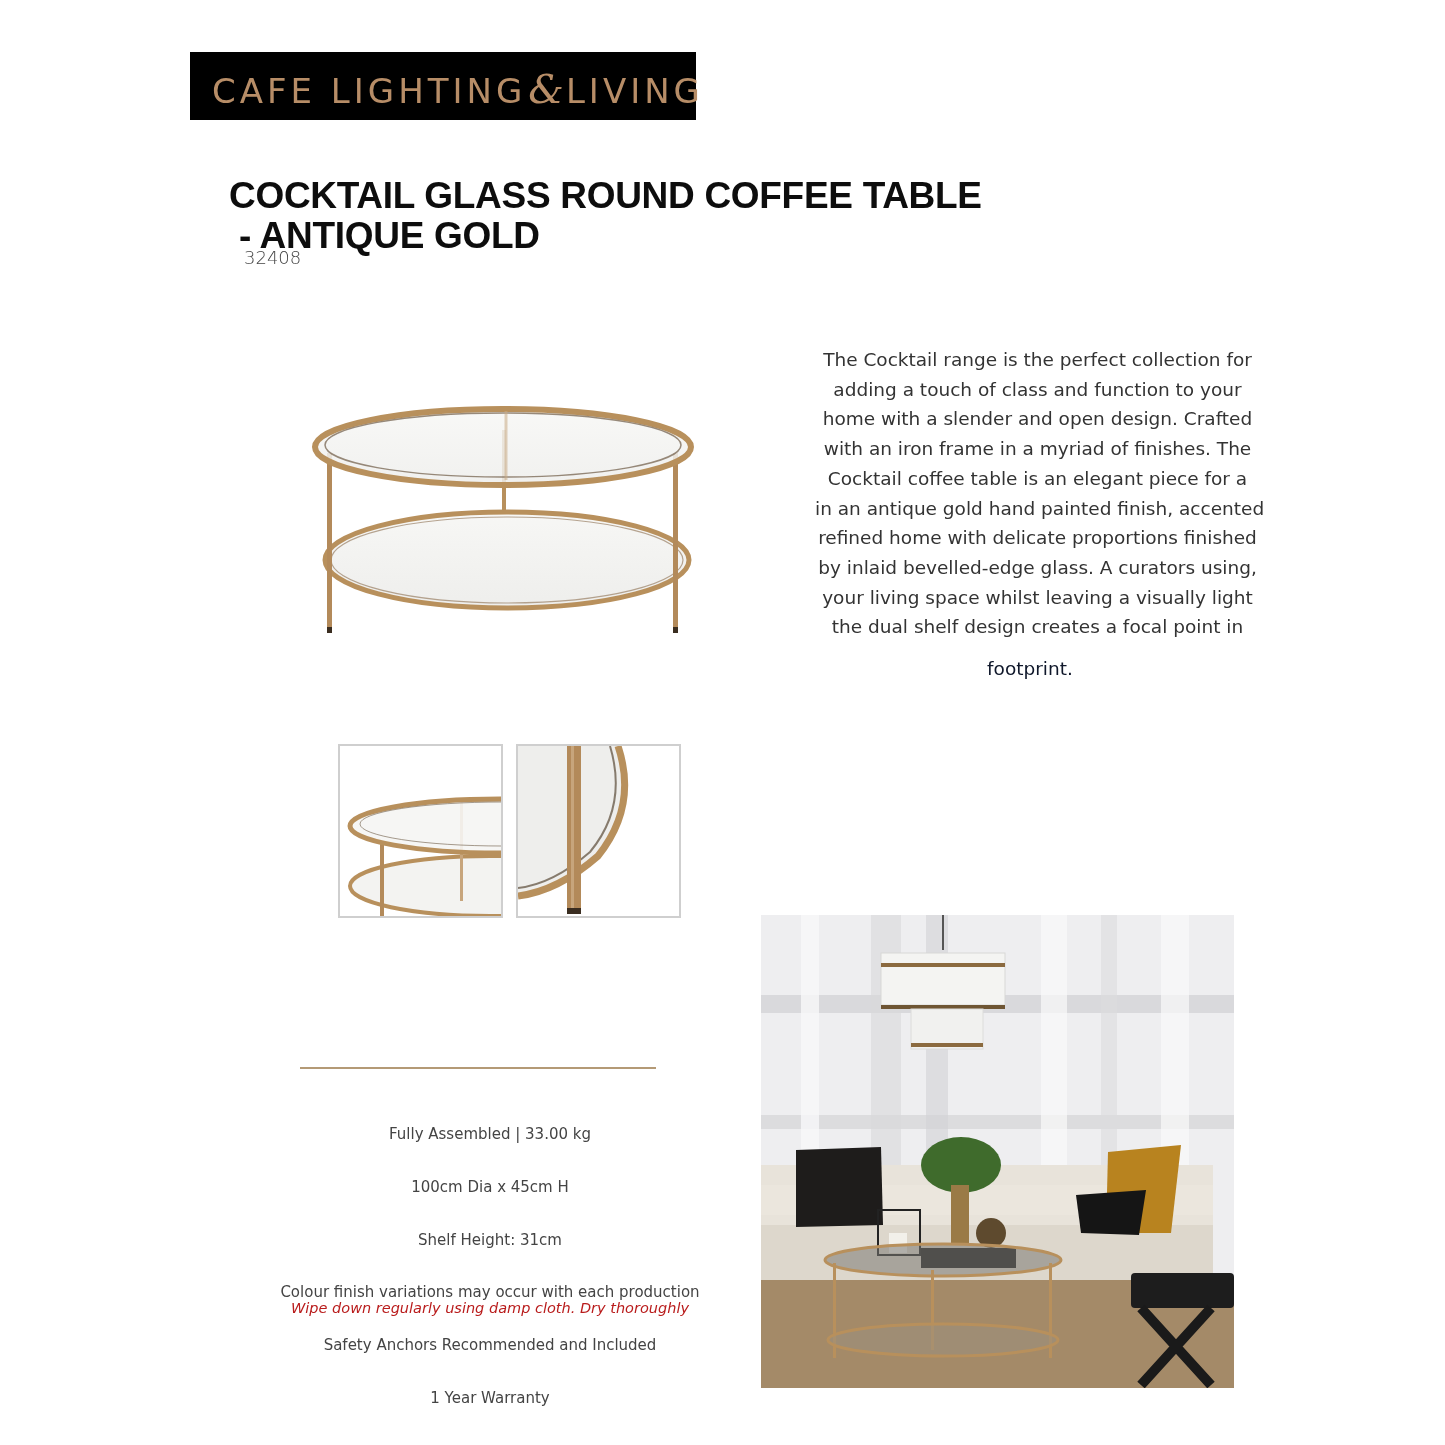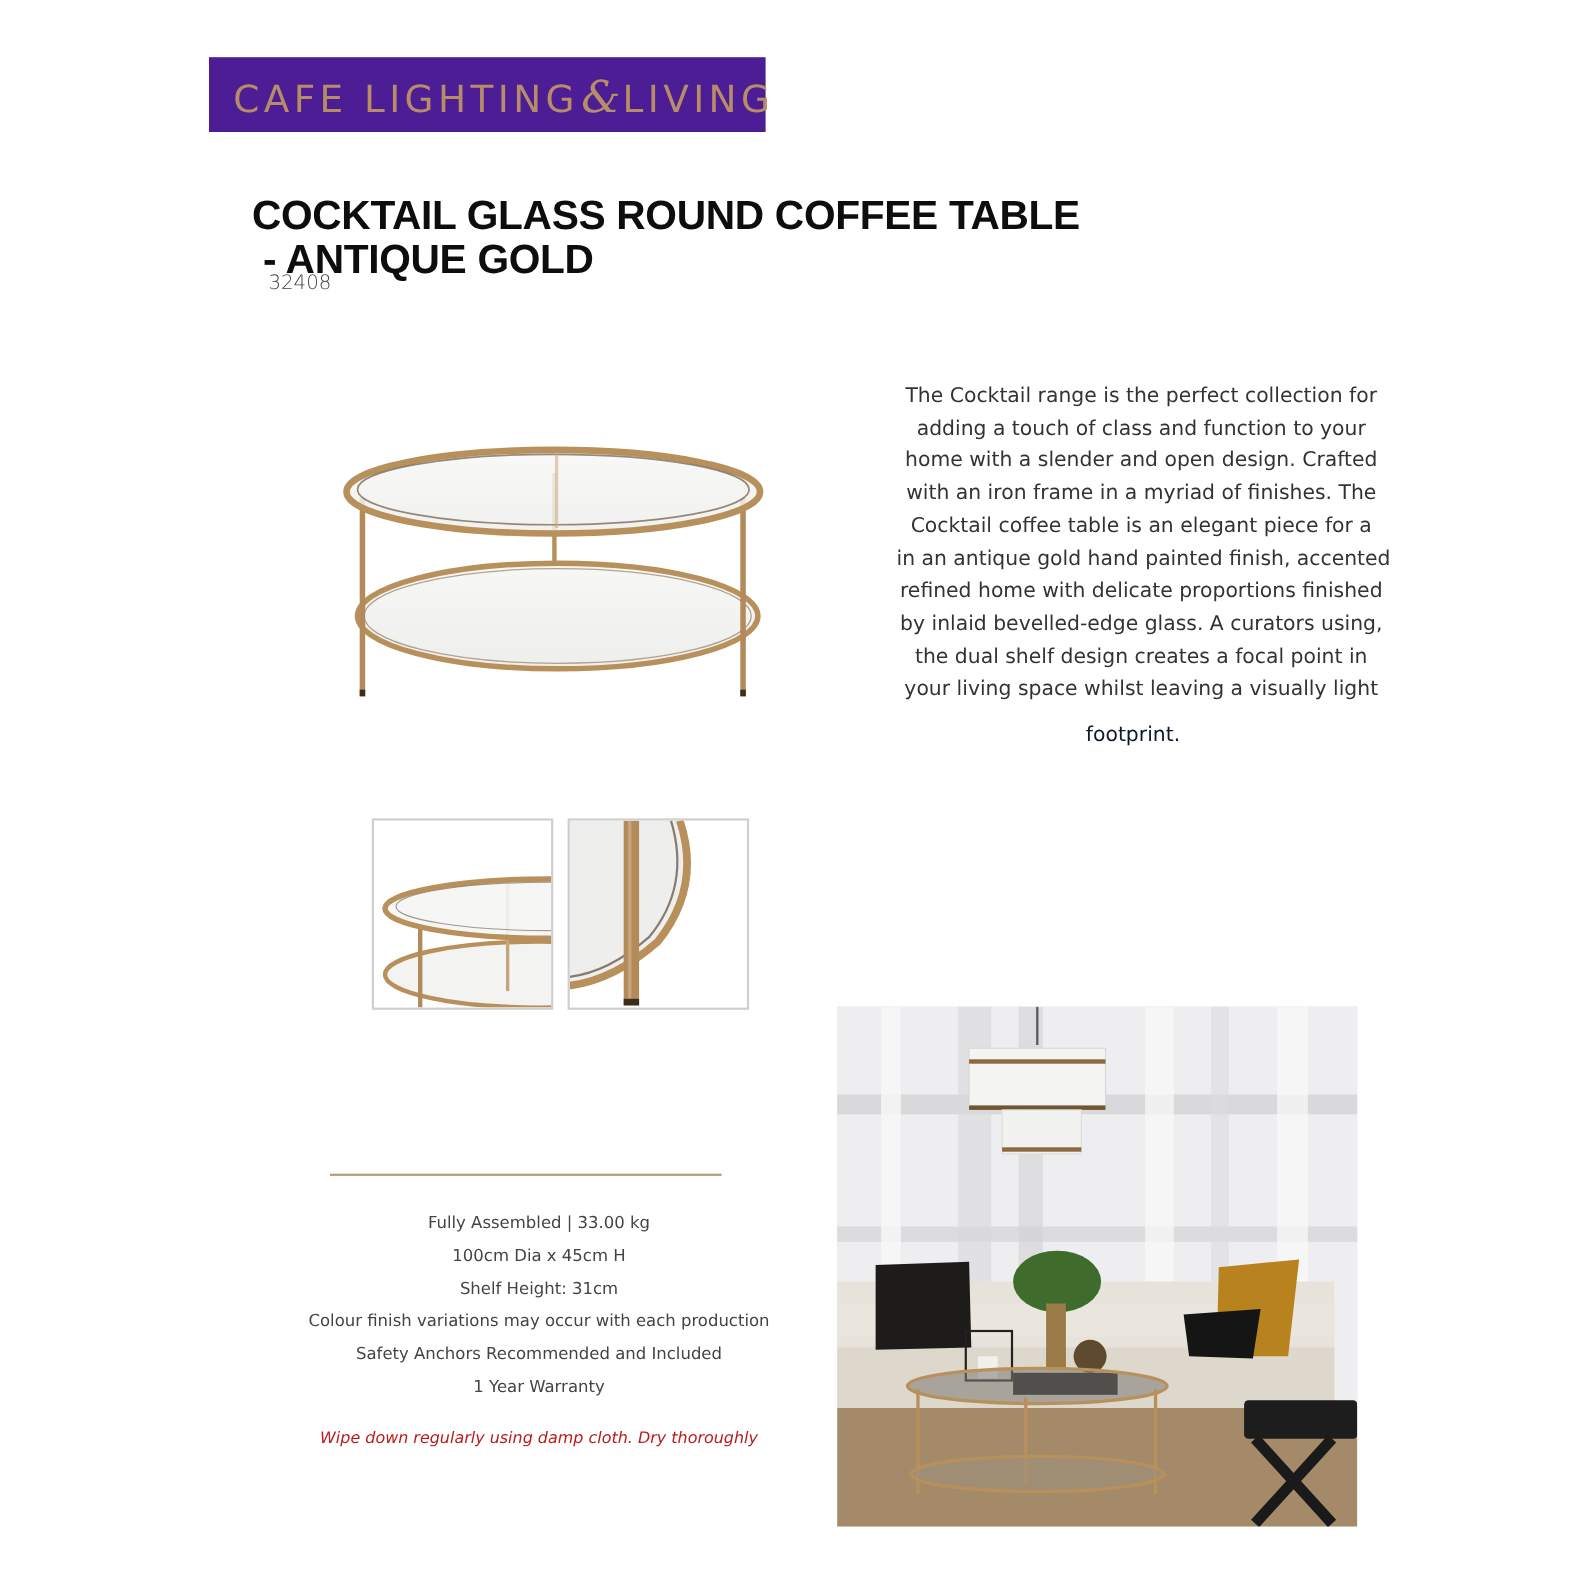--- a/index.html
+++ b/index.html
@@ -1,38 +1,38 @@
 <!DOCTYPE html>
 <html><head>
   <meta charset="utf-8">
   <style>
     html, body { margin: 0; padding: 0; background: #ffffff; }
     body { width: 1445px; height: 1445px; position: relative; overflow: hidden; font-family: "Liberation Sans", sans-serif; color: #222; }
 
-    .logo-bar { position: absolute; left: 190px; top: 52px; width: 506px; height: 68px; background: #4c1d95; }
+    .logo-bar { position: absolute; left: 190px; top: 52px; width: 506px; height: 68px; background: #000000; }
     .logo-text { position: absolute; left: 22px; top: 14px; font-family: "DejaVu Sans", sans-serif; font-size: 34px; letter-spacing: 4px; color: #b78d67; white-space: nowrap; font-weight: normal; }
     .logo-amp { font-family: "DejaVu Serif", serif; font-style: italic; font-size: 40px; color: #b78d67; letter-spacing: 0; margin: 0 2px; }
 
     .title { position: absolute; left: 213px; top: 160px; font-family: "Liberation Sans", sans-serif; font-weight: bold; font-size: 37px; line-height: 40px; color: #0d0d0d; letter-spacing: -0.3px; }
     .title-line { display: block; white-space: pre; }
     .sku { position: absolute; left: 244px; top: 247px; font-size: 18px; color: #444; font-family: "DejaVu Sans", sans-serif; font-weight: 300; }
 
     .description { position: absolute; left: 815px; top: 345px; width: 445px; text-align: center; font-family: "DejaVu Sans", sans-serif; font-size: 18.5px; line-height: 29.7px; color: #333; }
     .desc-line { display: block; white-space: nowrap; }
     .desc-footprint { position: absolute; left: 815px; top: 658px; width: 430px; text-align: center; font-family: "DejaVu Sans", sans-serif; font-size: 18.5px; color: #0f172a; }
 
     .main-image { position: absolute; left: 305px; top: 395px; width: 405px; height: 245px; }
     .thumb { position: absolute; top: 744px; width: 165px; height: 174px; border: 2px solid #cfcfcf; box-sizing: border-box; overflow: hidden; background: #fff; }
     .thumb-1 { left: 338px; }
     .thumb-2 { left: 516px; }
 
     .separator { position: absolute; left: 300px; top: 1067px; width: 356px; height: 2px; background: #b49a76; }
 
     .specs { position: absolute; left: 270px; top: 1097px; width: 440px; text-align: center; font-family: "DejaVu Sans", sans-serif; font-size: 15px; color: #444; }
-    .spec-line { display: block; height: 29.8px; line-height: 29.8px; white-space: nowrap; }
+    .spec-line { display: block; height: 29.8px; line-height: 29.8px; white-space: nowrap; margin-top: 23px; }
     .care { position: absolute; left: 270px; top: 1300px; width: 440px; text-align: center; font-family: "DejaVu Sans", sans-serif; font-style: italic; font-size: 14.5px; color: #b91c1c; white-space: nowrap; }
 
     .lifestyle { position: absolute; left: 761px; top: 915px; width: 473px; height: 473px; overflow: hidden; background: #e9e9ea; }
   </style>
 </head>
 <body>
 
 <div class="logo-bar">
   <div class="logo-text">
     <span>CAFE LIGHTING</span><span class="logo-amp">&amp;</span><span>LIVING</span>
@@ -72,22 +72,22 @@
 
 <div class="description">
   <span class="desc-line">The Cocktail range is the perfect collection for</span>
   <span class="desc-line">adding a touch of class and function to your</span>
   <span class="desc-line">home with a slender and open design. Crafted</span>
   <span class="desc-line">with an iron frame in a myriad of finishes. The</span>
   <span class="desc-line">Cocktail coffee table is an elegant piece for a</span>
   <span class="desc-line">in an antique gold hand painted finish, accented</span>
   <span class="desc-line">refined home with delicate proportions finished</span>
   <span class="desc-line">by inlaid bevelled-edge glass. A curators using,</span>
+  <span class="desc-line">your living space whilst leaving a visually light</span>
   <span class="desc-line">the dual shelf design creates a focal point in</span>
-  <span class="desc-line">your living space whilst leaving a visually light</span>
 </div>
 <div class="desc-footprint">footprint.</div>
 
 <div class="thumb thumb-1">
   <svg width="161" height="170" viewBox="0 0 161 170">
     <ellipse cx="150" cy="140" rx="140" ry="30" fill="#f3f3f1" stroke="#b8905c" stroke-width="4"></ellipse>
     <rect x="40" y="98" width="4" height="75" fill="#b38a5a"></rect>
     <rect x="120" y="55" width="3" height="100" fill="#c7a57c"></rect>
     <ellipse cx="160" cy="80" rx="150" ry="27" fill="#f5f5f3" fill-opacity="0.9" stroke="#b8905c" stroke-width="5"></ellipse>
     <ellipse cx="162" cy="78" rx="142" ry="22" fill="none" stroke="#6d5a44" stroke-width="1" opacity="0.6"></ellipse>

